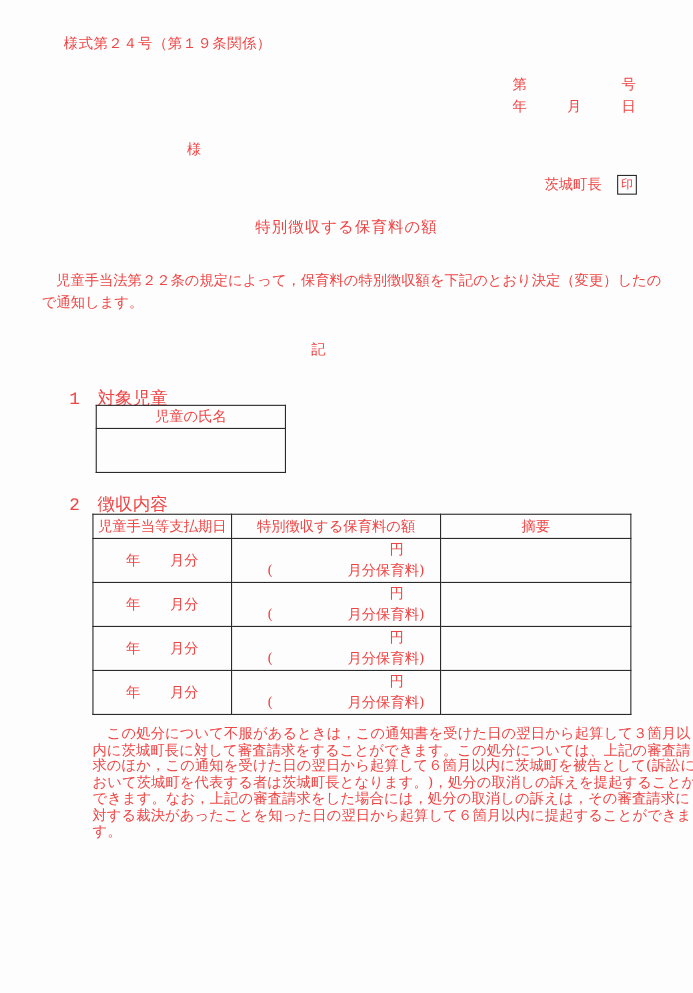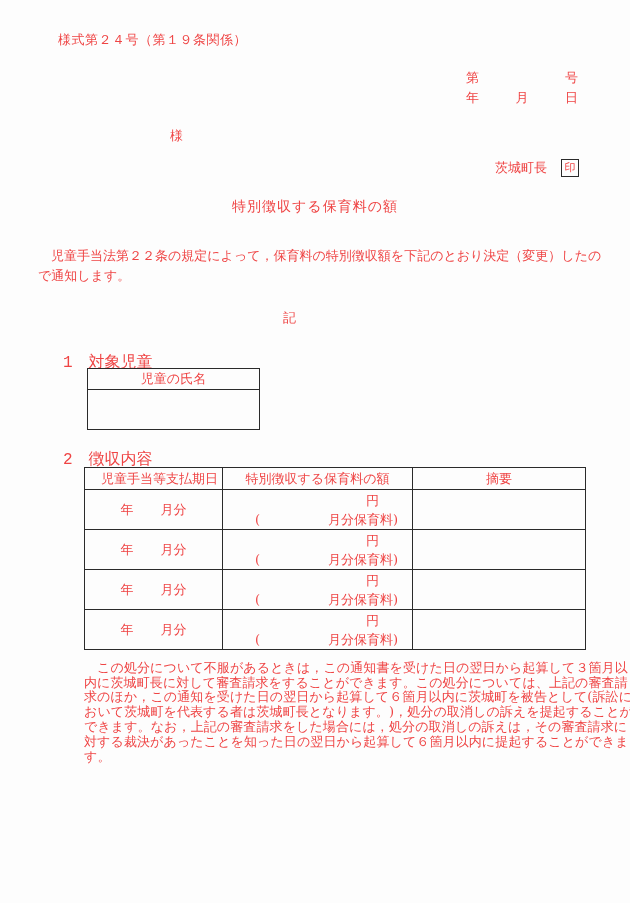--- a/index.html
+++ b/index.html
@@ -30,21 +30,21 @@
   .sec1-label{left:63px;top:352px;}
   .sec2-label{left:63px;top:449px;}
   table{border-collapse:collapse;table-layout:fixed;}
   td,th{border:1px solid #2a2a2a;padding:0;font-weight:normal;font-size:13px;vertical-align:middle;}
   .table1{left:87px;top:368px;width:173px;}
   .table1 th{height:20px;text-align:center;}
   .table1 td{height:39px;}
   .table2{left:84px;top:467px;width:486px;}
   .table2 th{height:21px;text-align:center;}
   .table2 td{height:39px;}
-  .col-period{width:125px;padding-left:12px;}
+  .col-period{width:125px;}
   .col-amount{width:189px;margin-left:32px;}
   .col-remark{width:172px;}
   .period-cell{display:flex;justify-content:center;align-items:center;gap:27px;}
   .amt-line1{text-align:right;padding-right:33px;line-height:19px;}
   .amt-line2{display:flex;justify-content:space-between;padding:0 14px 0 32px;line-height:19px;}
   .notes{left:38px;top:646px;width:585px;font-size:13px;line-height:14.8px;white-space:pre-line;letter-spacing:0.1px;margin-left:46px;}
 </style>
 </head>
 <body>
 

